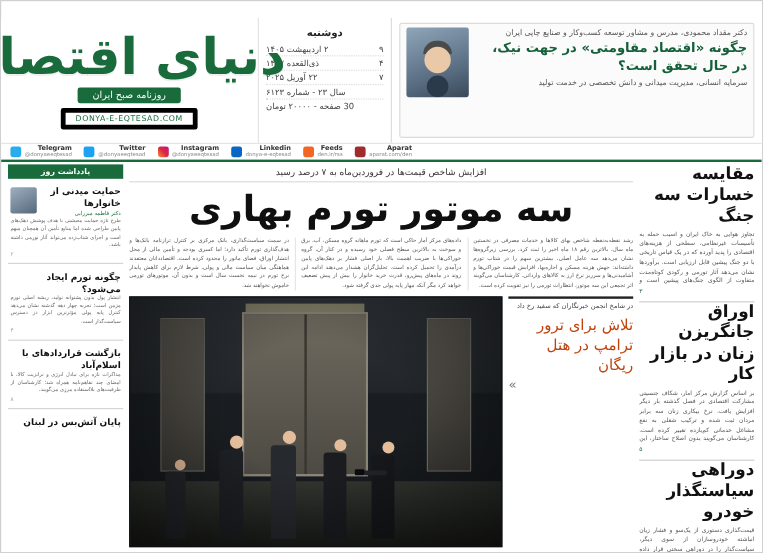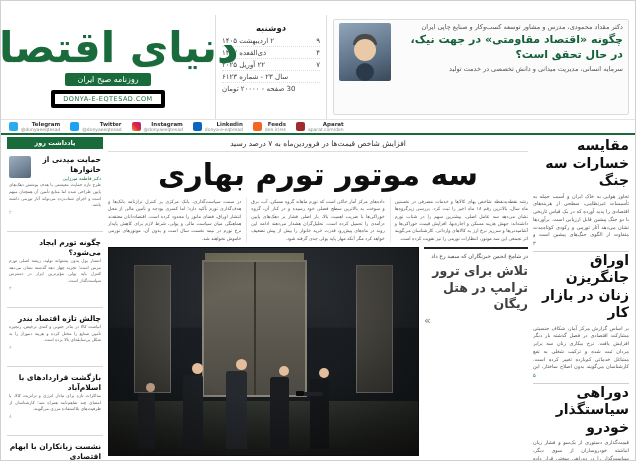--- a/index.html
+++ b/index.html
@@ -220,21 +220,21 @@
   .m-col:last-child { border-left: none; padding-left: 0; }
 
   .m-photo-wrap { display: flex; flex-direction: row; gap: 5px; flex: 1; }
   .m-caption {
     width: 104px;
     display: flex; flex-direction: column;
     border-top: 2px solid #222;
     padding-top: 3px;
   }
   .m-cap-kicker { font-size: 5.5px; color: #444; line-height: 1.5; text-align: right; margin-bottom: 3px; }
-  .m-cap-title { font-size: 12.5px; font-weight: bold; color: #404040; line-height: 1.3; text-align: right; }
+  .m-cap-title { font-size: 12.5px; font-weight: normal; color: #c2410c; line-height: 1.3; text-align: right; }
   .m-cap-quote { font-size: 11px; color: #777; text-align: left; margin-top: 2px; }
 
   .photo {
     flex: 1;
     position: relative;
     background: #14181c;
     overflow: hidden;
     border: 1px solid #0c0f12;
   }
   
@@ -302,21 +302,21 @@
 
   
   .l-head {
     background: #1a6b3c; color: #fff;
     font-size: 6.5px; font-weight: bold;
     padding: 2px 4px; text-align: center;
     letter-spacing: 0;
   }
   .l-item {
     border-bottom: 1px solid #d6d6d6;
-    padding: 3px 2px 16px 2px;
+    padding: 3px 2px 4px 2px;
   }
   .l-item:last-child { border-bottom: none; }
   .l-title { font-size: 7.5px; font-weight: bold; color: #111; line-height: 1.35; text-align: right; }
   .l-byline { font-size: 4.6px; color: #1a6b3c; text-align: right; margin: 1px 0; }
   .l-body { font-size: 4.3px; color: #666; line-height: 1.55; text-align: justify; max-height: 30px; overflow: hidden; }
   .l-num { font-size: 5px; color: #aaa; text-align: left; }
   .l-thumb {
     float: left; width: 22px; height: 22px; margin: 1px 3px 1px 0;
     background: linear-gradient(150deg,#9fb0c0,#55687a);
     border-radius: 2px;
@@ -505,37 +505,27 @@
         <div class="l-body">طرح تازه حمایت معیشتی با هدف پوشش دهک‌های پایین طراحی شده اما منابع تأمین آن همچنان مبهم است و اجرای شتاب‌زده می‌تواند آثار تورمی داشته باشد.</div>
         <div class="l-num">۲</div>
       </div>
 
       <div class="l-item">
         <div class="l-title">چگونه تورم ایجاد می‌شود؟</div>
         <div class="l-body">انتشار پول بدون پشتوانه تولید، ریشه اصلی تورم مزمن است؛ تجربه چهار دهه گذشته نشان می‌دهد کنترل پایه پولی مؤثرترین ابزار در دسترس سیاست‌گذار است.</div>
         <div class="l-num">۴</div>
       </div>
 
-      <div class="l-item">
-        <div class="l-title">چالش تازه اقتصاد بندر</div>
-        <div class="l-body">انباشت کالا در بنادر جنوبی و کندی ترخیص، زنجیره تأمین صنایع را مختل کرده و هزینه دموراژ را به شکل بی‌سابقه‌ای بالا برده است.</div>
-        <div class="l-num">۶</div>
-      </div>
 
       <div class="l-item">
         <div class="l-title">بازگشت قراردادهای با اسلام‌آباد</div>
         <div class="l-body">مذاکرات تازه برای تبادل انرژی و ترانزیت کالا، با امضای چند تفاهم‌نامه همراه شد؛ کارشناسان از ظرفیت‌های بلااستفاده مرزی می‌گویند.</div>
         <div class="l-num">۸</div>
       </div>
 
-      <div class="l-item">
-        <div class="l-title">نشست زیانکاران با ابهام اقتصادی</div>
-        <div class="l-body">نمایندگان بخش خصوصی در دیدار با وزیر اقتصاد، خواستار شفافیت در نرخ ارز و ثبات مقررات صادراتی شدند.</div>
-        <div class="l-num">۱۰</div>
-      </div>
 
       <div class="l-item">
         <div class="l-title">پایان آتش‌بس در لبنان</div>
 
       </div>
     </div>
 
   </div>
 </div>
 

